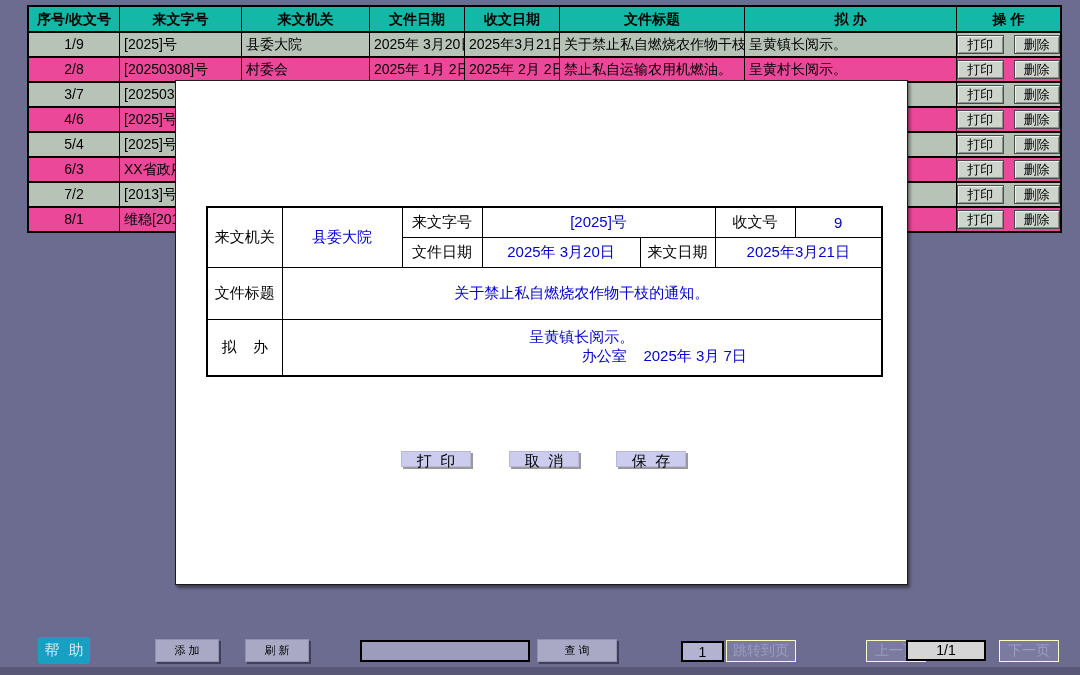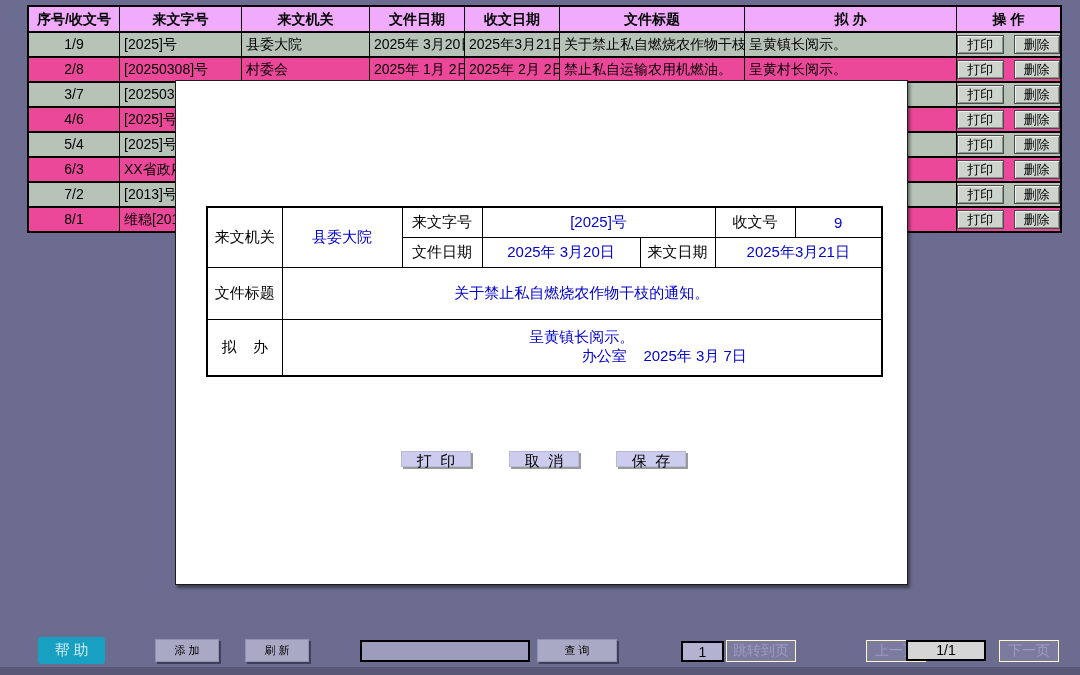--- a/index.html
+++ b/index.html
@@ -20,21 +20,21 @@
   .tr {
     display:grid;
     grid-template-columns:90px 121px 127px 94px 94px 184px 211px 103px;
     column-gap:1px;
   }
   .td, .th {
     height:23px; line-height:23px; overflow:hidden; white-space:nowrap;
     padding:0 4px; background:#b7c3b7;
   }
   .th {
-    height:24px; line-height:24px; background:#f0abfc;
+    height:24px; line-height:24px; background:#14b8a6;
     font-weight:bold; text-align:center;
   }
   .row-b .td { background:#ec4899; }
   .c-center { text-align:center; }
   .c-ops { display:flex; align-items:center; justify-content:center; gap:10px; padding:0; }
   .op-btn {
     width:56px; height:19px; font-size:13px; line-height:17px;
     font-family:"Liberation Sans", sans-serif;
     background:#ccd4cc; color:#000; border:1px solid #4a4a4a;
     box-shadow:inset 1px 1px 0 #eef2ee, inset -1px -1px 0 #8a948a;
@@ -67,23 +67,23 @@
     position:absolute; width:70px; height:16px; top:370px;
     background:#ccccee; border:1px solid #b8b8d8;
     box-shadow:2px 2px 0 #9a9a9a;
     font-family:"Liberation Sans", sans-serif;
     font-size:15px; color:#000; cursor:pointer; white-space:pre;
   }
   .dlg-print { left:225px; } .dlg-cancel { left:333px; } .dlg-save { left:440px; }
 
   
   .help-btn {
-    position:absolute; left:38px; top:637px; width:67px; height:27px;
+    position:absolute; left:38px; top:637px; width:52px; height:27px;
     background:#18a0c2; color:#cfeaf0; border:none; border-radius:3px;
-    font-family:Liberation Serif, serif; font-size:15px; cursor:pointer; white-space:pre;
+    font-family:Liberation Mono, monospace; font-size:15px; cursor:pointer; white-space:pre;
   }
   .bar-btn {
     position:absolute; height:23px; top:639px;
     background:#a9a9c6; color:#000; border:1px solid #9090b0;
     box-shadow:2px 2px 0 #3f3f5a;
     font-family:"Liberation Sans", sans-serif; font-size:11px; cursor:pointer; white-space:pre;
   }
   .btn-add { left:155px; width:64px; }
   .btn-refresh { left:245px; width:64px; }
   .btn-query { left:537px; width:80px; }

